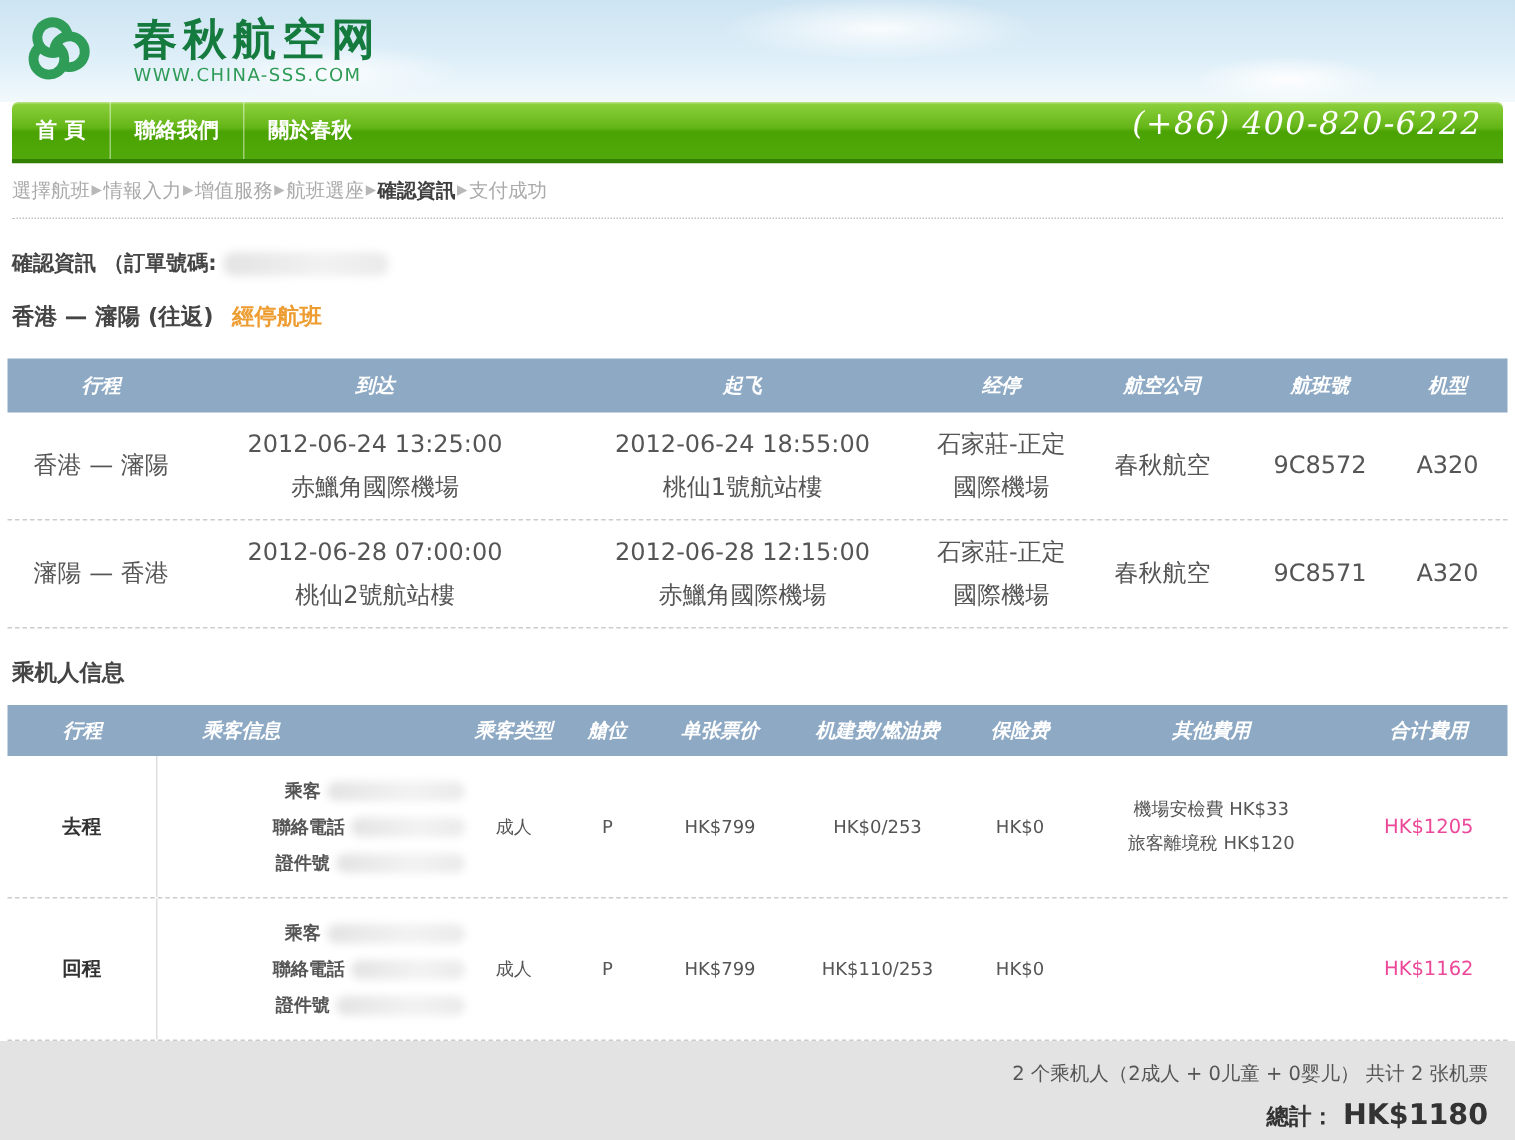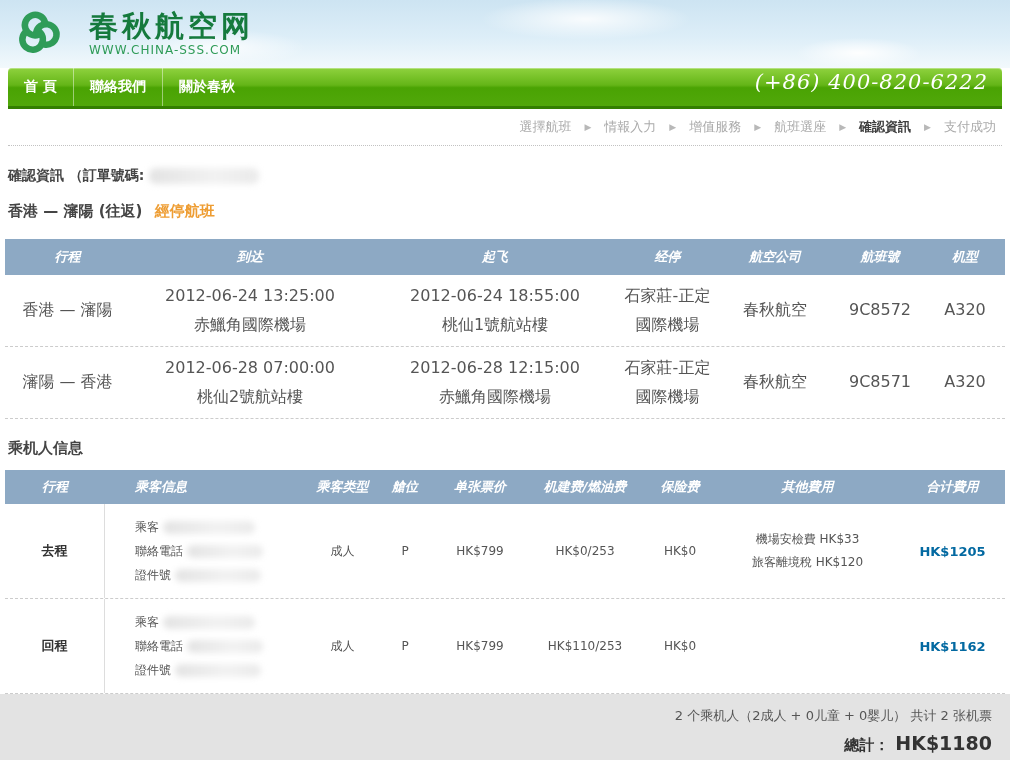--- a/index.html
+++ b/index.html
@@ -25,22 +25,22 @@
     background:linear-gradient(180deg,#8fd23e 0%,#64b517 45%,#4aa303 52%,#51a80a 100%);
     border-bottom:3px solid #337f00; border-radius:4px 4px 0 0;
     box-shadow:inset 0 1px 0 rgba(255,255,255,.35); }
   .nav-item { display:flex; align-items:center; padding:0 16px; color:#fff; font-size:14px;
     font-weight:bold; text-decoration:none; cursor:pointer; }
   .nav-item + .nav-item { border-left:1px solid rgba(255,255,255,.45); }
   .phone { position:absolute; right:14px; top:2px; color:#fff; font-style:italic;
     font-family:"DejaVu Serif","Liberation Serif",serif; font-size:21px; letter-spacing:1px; }
 
   
-  .breadcrumb { margin:0 8px; height:37px; display:flex; justify-content:flex-end;
-    align-items:center; gap:13px; padding-right:6px; border-bottom:1px dotted #c2c2c2;
+  .breadcrumb { margin:0 8px; height:37px; display:flex; justify-content:flex-start;
+    align-items:center; gap:1px; padding-right:6px; border-bottom:1px dotted #c2c2c2;
     font-size:13px; color:#aaa; }
   .breadcrumb .arrow { font-size:9px; color:#b8b8b8; }
   .breadcrumb .step.active { color:#3f3f3f; font-weight:bold; }
 
   
   .order-title { margin:21px 8px 0; font-size:14px; font-weight:bold; color:#454545; }
   .route-title { margin:17px 8px 0; font-size:15px; font-weight:bold; color:#454545; }
   .route-tag { color:#ee9d33; margin-left:7px; }
 
   .redacted { display:inline-block; height:13px; border-radius:7px; vertical-align:middle;
@@ -59,23 +59,23 @@
   .ptitle { margin:20px 8px 12px; font-size:15px; font-weight:bold; color:#454545; }
   .ptable { margin:0 5px; }
   .phead, .prow { display:grid; grid-template-columns:100px 205px 65px 60px 90px 120px 70px 185px 105px; }
   .phead { height:34px; align-items:center; background:#8da9c4; }
   .phead .pcell { color:#fff; font-weight:bold; font-style:italic; font-size:13px; text-align:center; }
   .phead .pcell.hleft { text-align:left; padding-left:30px; }
   .prow { min-height:95px; align-items:center; border-bottom:1px dashed #ccc;
     font-size:12px; color:#555; text-align:center; }
   .pcell.trip { align-self:stretch; display:flex; align-items:center; justify-content:center;
     border-right:1px solid #ddd; font-weight:bold; color:#333; font-size:13px; }
-  .pcell.info { text-align:left; padding-left:30px; line-height:2.0; }
+  .pcell.info { text-align:right; padding-left:30px; line-height:2.0;font-weight:bold; }
   .pcell.other { line-height:1.9; }
-  .pcell.total { font-weight:bold; color:#0369a1; font-size:13px; }
+  .pcell.total { font-weight:normal; color:#ec4899; font-size:13px; }
 
   
   .summary { margin-top:0; height:70px; background:#e3e3e3; border-bottom:1px solid #c9c9c9;
     text-align:right; padding:13px 18px 0; }
   .sum-line1 { font-size:13px; color:#555; }
   .sum-line2 { margin-top:7px; }
   .tlabel { font-size:15px; font-weight:bold; color:#333; margin-right:6px; }
   .tvalue { font-size:19px; font-weight:bold; color:#333; }
 </style>
 </head>

